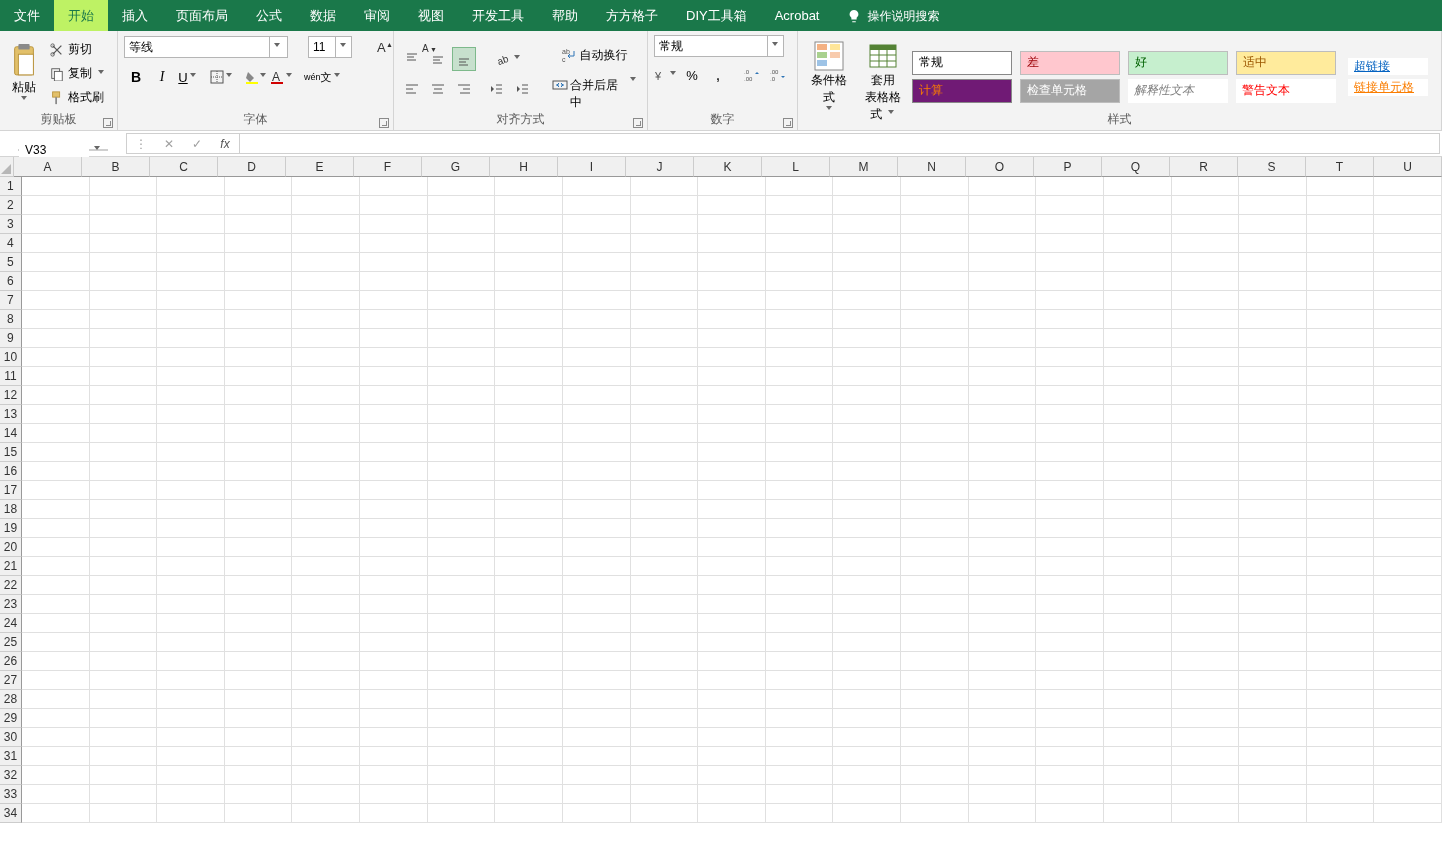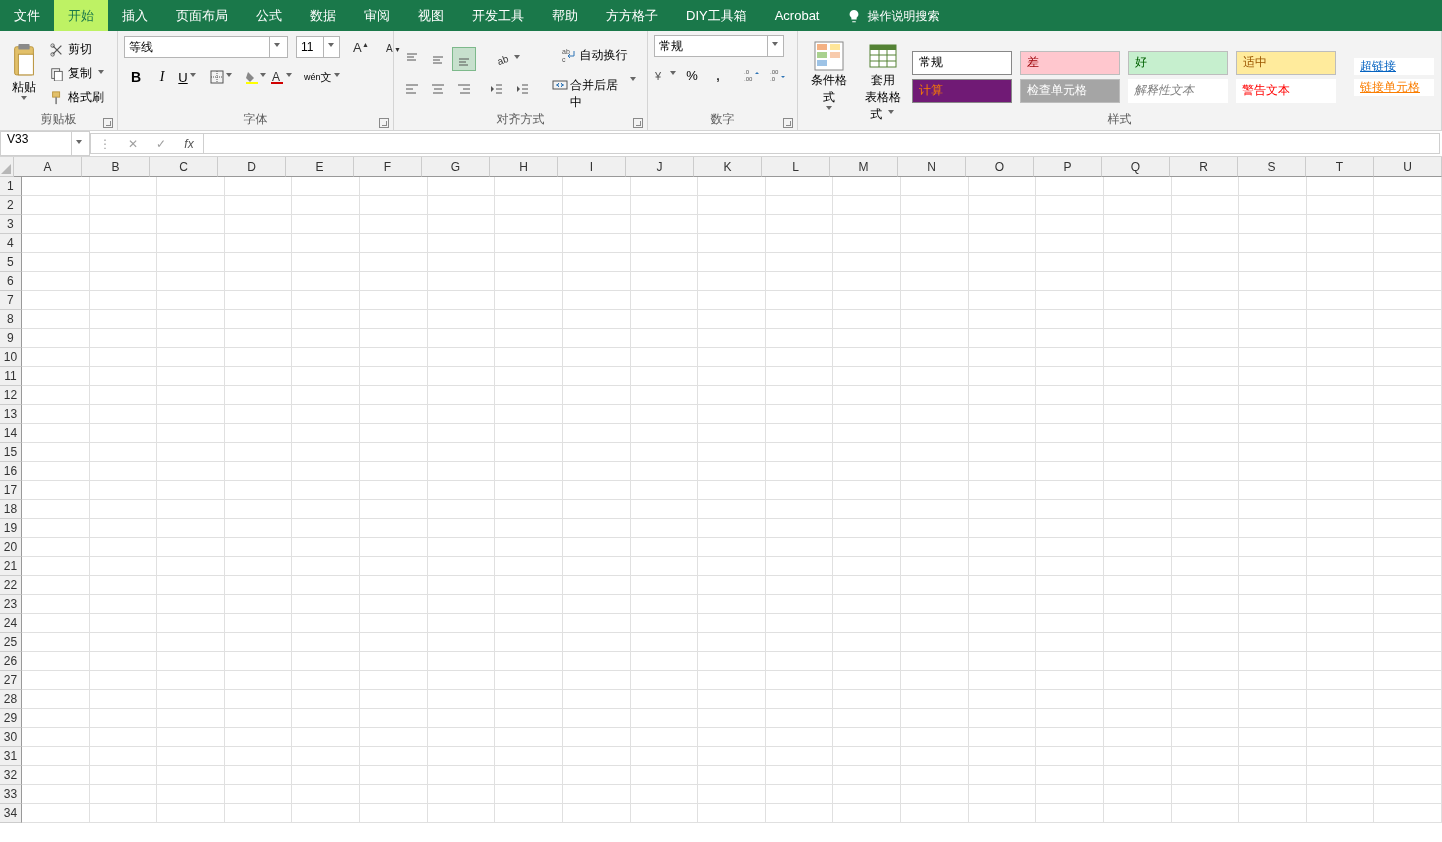--- a/index.html
+++ b/index.html
@@ -33,39 +33,39 @@
 .paste-icon { width: 30px; height: 36px; }
 
 .clip-side { display: flex; flex-direction: column; gap: 4px; padding-left: 4px; }
 .clip-row { display: flex; align-items: center; gap: 4px; font-size: 12px; cursor: pointer; height: 20px; }
 
 
 .combo { background: #fff; border: 1px solid #b5b5b5; height: 22px; display: flex; align-items: center; }
 .combo input { border: none; outline: none; font-size: 12px; padding: 0 4px; background: transparent; }
 .combo .dd-btn { width: 14px; height: 20px; border-left: 1px solid #b5b5b5; display: flex; align-items: center; justify-content: center; cursor: pointer; }
 
-.font-row1 { display: flex; gap: 8px; align-items: center; }
+.font-row1 { display: flex; gap: 20px; align-items: center; }
 .font-row2 { display: flex; gap: 2px; align-items: center; }
 
 .align-grid { display: grid; grid-template-columns: repeat(3, 24px); gap: 2px; }
 .align-grid .btn.active { background: #c7e0cd; border: 1px solid #7db98b; }
 
 .num-combo { width: 130px; }
 
 .big-btn { display:flex; flex-direction:column; align-items:center; width:50px; height:72px; justify-content:space-between; padding:2px 4px; text-align:center; font-size:12px; }
 .big-btn .icon32 { width:32px; height:32px; }
 
 
 .styles-gallery { display: grid; grid-template-columns: repeat(4, 100px); grid-template-rows: 24px 24px; gap: 4px 8px; padding-top:6px; }
 .style-cell { border: 1px solid #bdbdbd; background: #fff; padding: 0 6px; display:flex; align-items:center; font-size:12px; overflow:hidden; white-space:nowrap; }
 .link-style { color: #0563c1; text-decoration: underline; }
 
 
 .fbar { height: 26px; background: #fff; border-bottom: 1px solid #d4d4d4; display:flex; align-items:stretch; }
-.namebox { width: 90px; border: 1px solid #cfcfcf; margin: 0; display:flex; align-items:flex-start; }
+.namebox { width: 90px; border: 1px solid #cfcfcf; margin: 18px; display:flex; align-items:center; }
 .namebox input { border:none; outline:none; width:70px; font-size:12px; padding-left:6px; }
 .nb-dd { width:14px; display:flex; align-items:center; justify-content:center; border-left:1px solid #cfcfcf; height:100%; cursor:pointer; }
 .fx-btns { display:flex; align-items:center; border:1px solid #cfcfcf; margin:2px 0 2px 0; }
 .fx-btns .btn { width:28px; height:100%; color:#a0a0a0; }
 .fx-input { flex:1; border:1px solid #cfcfcf; margin:2px 2px 2px 0; border-left:none; }
 .fx-input input { width:100%; height:100%; border:none; outline:none; padding-left:6px; font-size:12px; }
 
 
 .grid-wrap { position: relative; }
 .col-headers { display:flex; height:20px; }
@@ -408,21 +408,21 @@
       <div class="styles-gallery">
         <div class="style-cell" style="border:1px solid #888">常规</div>
         <div class="style-cell" style="background:#ffc7ce;color:#9c0006">差</div>
         <div class="style-cell" style="background:#c6efce;color:#006100">好</div>
         <div class="style-cell" style="background:#ffeb9c;color:#9c5700">适中</div>
         <div class="style-cell" style="background:#701a75;color:#fa7d00;border:1px solid #888">计算</div>
         <div class="style-cell" style="background:#a5a5a5;color:#fff">检查单元格</div>
         <div class="style-cell" style="color:#7f7f7f;font-style:italic;border:none">解释性文本</div>
         <div class="style-cell" style="color:#ff0000;border:none">警告文本</div>
       </div>
-      <div class="vstack" style="gap:4px;padding-top:6px;margin-left:14px">
+      <div class="vstack" style="gap:4px;padding-top:6px;margin-left:8px">
         <div class="style-cell link-style" style="width:80px;border:none">超链接</div>
         <div class="style-cell" style="width:80px;border:none;color:#fa7d00;text-decoration:underline">链接单元格</div>
       </div>
     </div>
     <div class="group-title"><span>样式</span></div>
   </div>
 
 </div>
 
 <div class="fbar">

